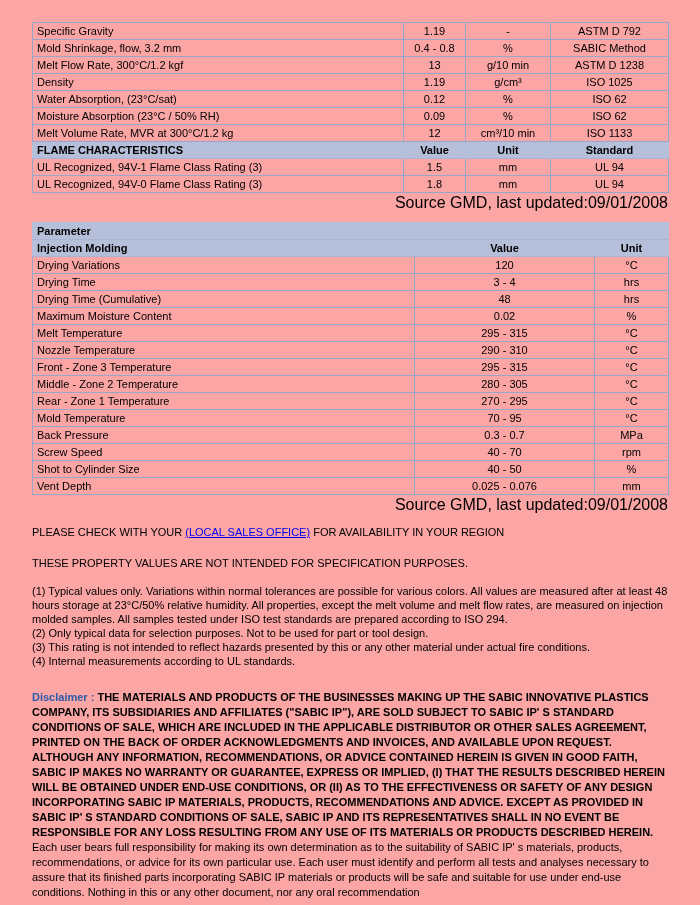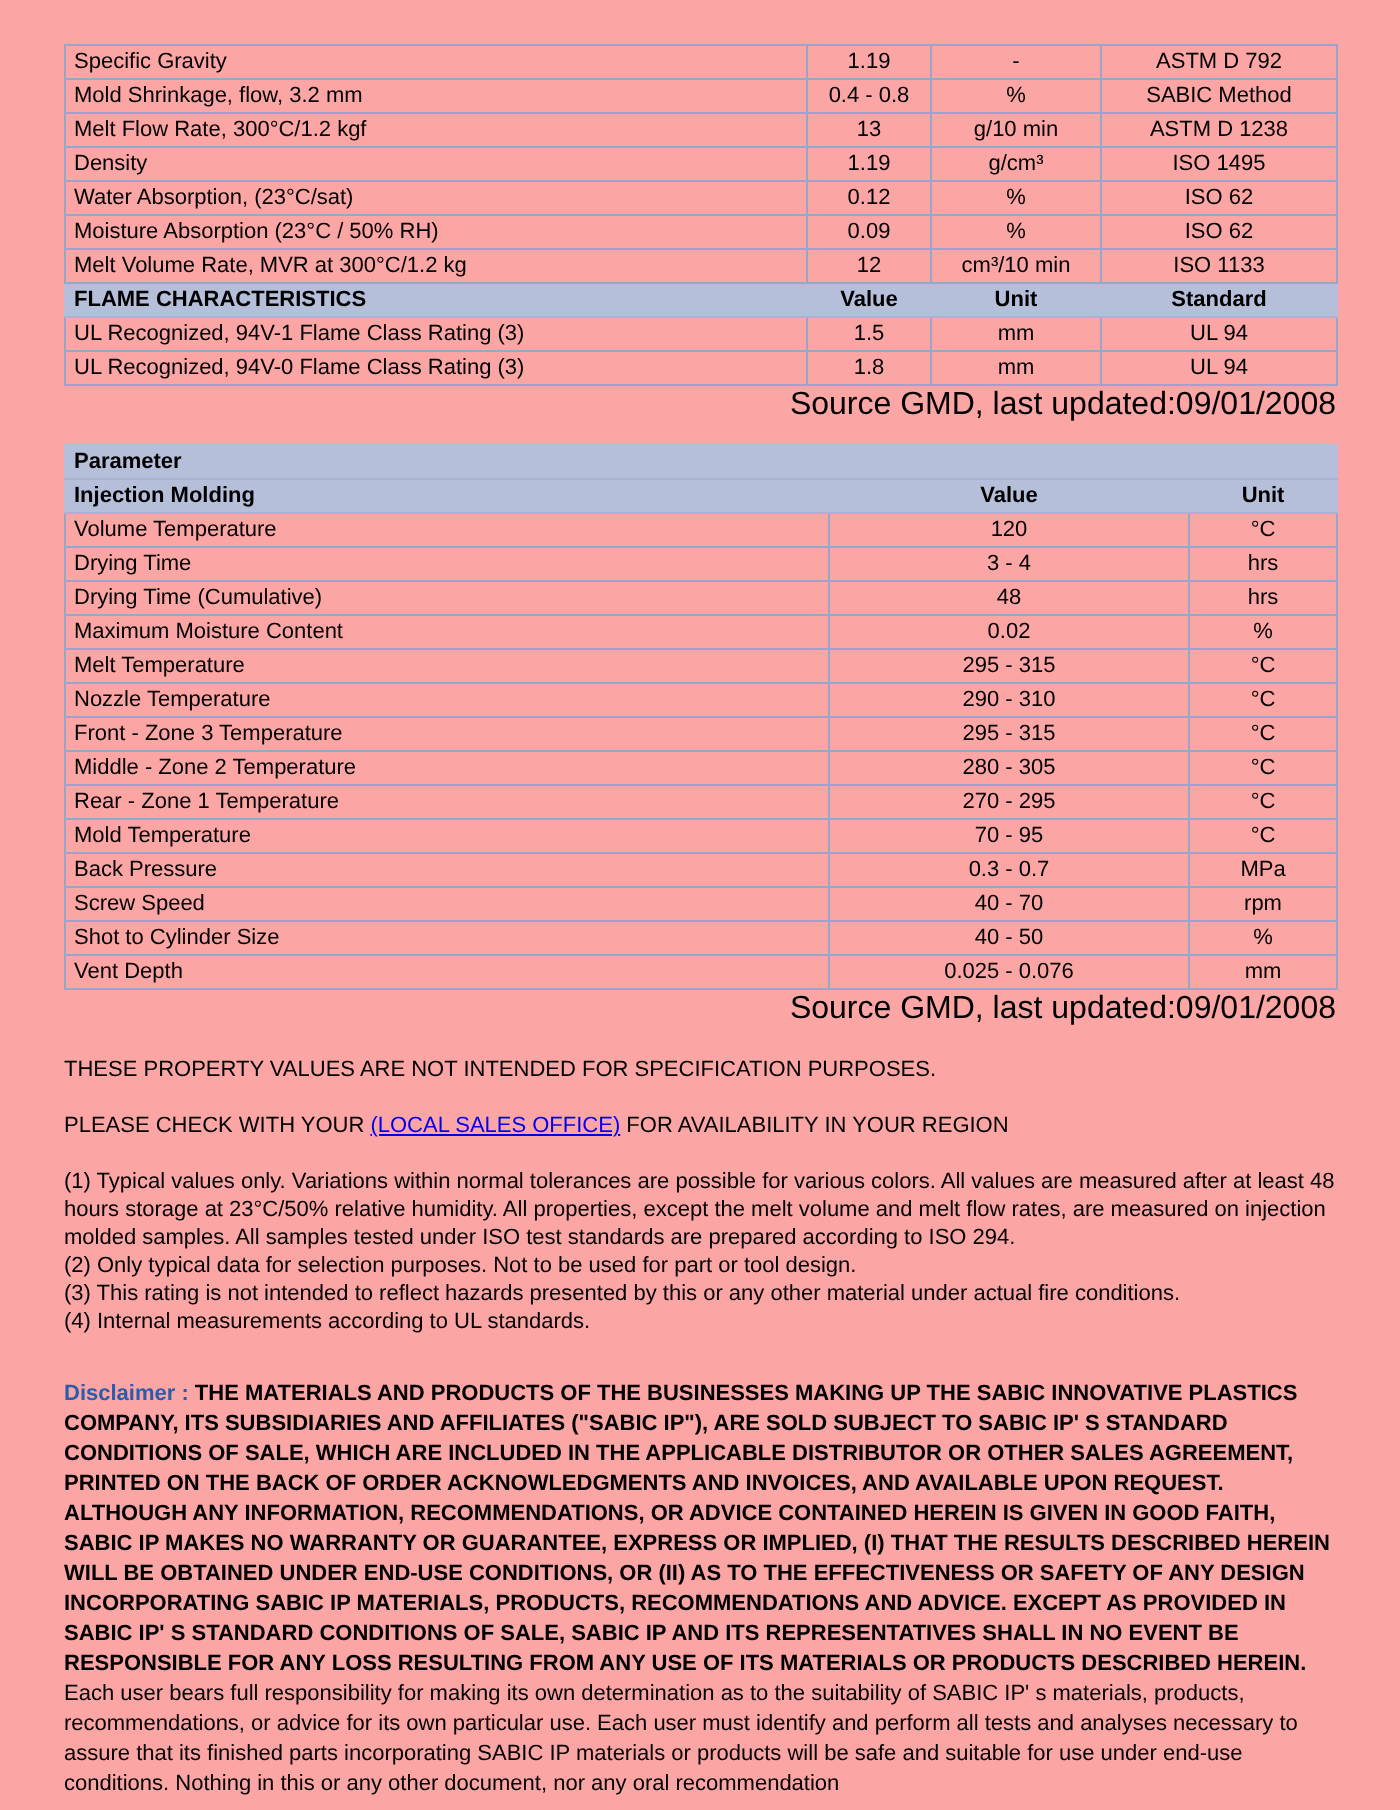--- a/index.html
+++ b/index.html
@@ -71,21 +71,21 @@
           <tr>
             <td class="prop">Melt Flow Rate, 300°C/1.2 kgf</td>
             <td class="c">13</td>
             <td class="c">g/10 min</td>
             <td class="c">ASTM D 1238</td>
           </tr>
           <tr>
             <td class="prop">Density</td>
             <td class="c">1.19</td>
             <td class="c">g/cm³</td>
-            <td class="c">ISO 1495</td>
+            <td class="c">ISO 1025</td>
           </tr>
           <tr>
             <td class="prop">Water Absorption, (23°C/sat)</td>
             <td class="c">0.12</td>
             <td class="c">%</td>
             <td class="c">ISO 62</td>
           </tr>
           <tr>
             <td class="prop">Moisture Absorption (23°C / 50% RH)</td>
             <td class="c">0.09</td>
@@ -136,21 +136,21 @@
           <td class="prop" colspan="3">Parameter</td>
         </tr>
         <tr class="band">
           <td class="prop">Injection Molding</td>
           <td class="c">Value</td>
           <td class="c">Unit</td>
         </tr>
       </tbody>
       <tbody>
           <tr>
-            <td class="prop">Volume Temperature</td>
+            <td class="prop">Drying Variations</td>
             <td class="c">120</td>
             <td class="c">°C</td>
           </tr>
           <tr>
             <td class="prop">Drying Time</td>
             <td class="c">3 - 4</td>
             <td class="c">hrs</td>
           </tr>
           <tr>
             <td class="prop">Drying Time (Cumulative)</td>
@@ -209,23 +209,23 @@
           </tr>
           <tr>
             <td class="prop">Vent Depth</td>
             <td class="c">0.025 - 0.076</td>
             <td class="c">mm</td>
           </tr>
         </tbody>
     </table>
     <div class="source-note">Source GMD, last updated:09/01/2008</div>
 
+    <p class="para avail"><span>PLEASE CHECK WITH YOUR </span><a href="#">(LOCAL SALES OFFICE)</a><span> FOR AVAILABILITY IN YOUR REGION</span></p>
+
     <p class="para spec-note">THESE PROPERTY VALUES ARE NOT INTENDED FOR SPECIFICATION PURPOSES.</p>
-
-    <p class="para avail"><span>PLEASE CHECK WITH YOUR </span><a href="#">(LOCAL SALES OFFICE)</a><span> FOR AVAILABILITY IN YOUR REGION</span></p>
 
     <div class="footnotes">
       <div class="footnote">(1) Typical values only. Variations within normal tolerances are possible for various colors. All values are measured after at least 48 hours storage at 23°C/50% relative humidity. All properties, except the melt volume and melt flow rates, are measured on injection molded samples. All samples tested under ISO test standards are prepared according to ISO 294.</div>
       <div class="footnote">(2) Only typical data for selection purposes. Not to be used for part or tool design.</div>
       <div class="footnote">(3) This rating is not intended to reflect hazards presented by this or any other material under actual fire conditions.</div>
       <div class="footnote">(4) Internal measurements according to UL standards.</div>
     </div>
 
     <p class="disclaimer"><span class="dlabel">Disclaimer :</span><span class="dbold"> THE MATERIALS AND PRODUCTS OF THE BUSINESSES MAKING UP THE SABIC INNOVATIVE PLASTICS COMPANY, ITS SUBSIDIARIES AND AFFILIATES ("SABIC IP"), ARE SOLD SUBJECT TO SABIC IP' S STANDARD CONDITIONS OF SALE, WHICH ARE INCLUDED IN THE APPLICABLE DISTRIBUTOR OR OTHER SALES AGREEMENT, PRINTED ON THE BACK OF ORDER ACKNOWLEDGMENTS AND INVOICES, AND AVAILABLE UPON REQUEST. ALTHOUGH ANY INFORMATION, RECOMMENDATIONS, OR ADVICE CONTAINED HEREIN IS GIVEN IN GOOD FAITH, SABIC IP MAKES NO WARRANTY OR GUARANTEE, EXPRESS OR IMPLIED, (I) THAT THE RESULTS DESCRIBED HEREIN WILL BE OBTAINED UNDER END-USE CONDITIONS, OR (II) AS TO THE EFFECTIVENESS OR SAFETY OF ANY DESIGN INCORPORATING SABIC IP MATERIALS, PRODUCTS, RECOMMENDATIONS AND ADVICE. EXCEPT AS PROVIDED IN SABIC IP' S STANDARD CONDITIONS OF SALE, SABIC IP AND ITS REPRESENTATIVES SHALL IN NO EVENT BE RESPONSIBLE FOR ANY LOSS RESULTING FROM ANY USE OF ITS MATERIALS OR PRODUCTS DESCRIBED HEREIN.</span><span> Each user bears full responsibility for making its own determination as to the suitability of SABIC IP' s materials, products, recommendations, or advice for its own particular use. Each user must identify and perform all tests and analyses necessary to assure that its finished parts incorporating SABIC IP materials or products will be safe and suitable for use under end-use conditions. Nothing in this or any other document, nor any oral recommendation</span></p>
 

